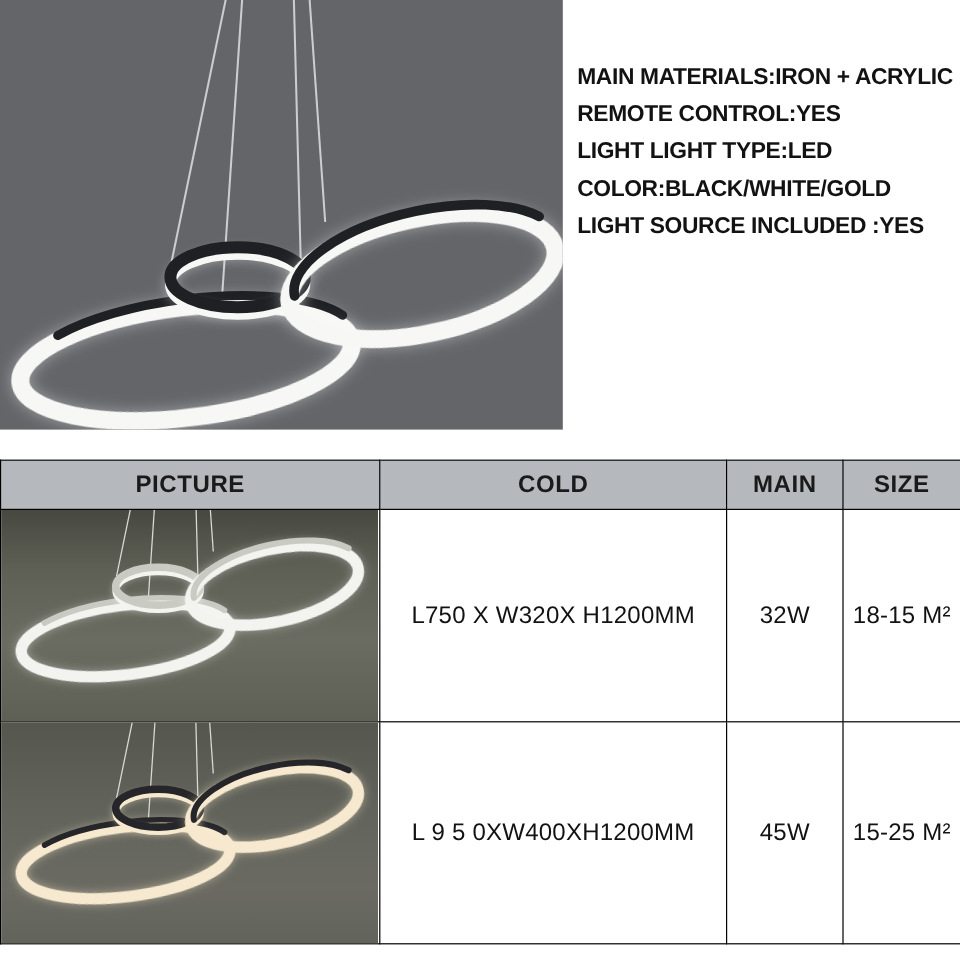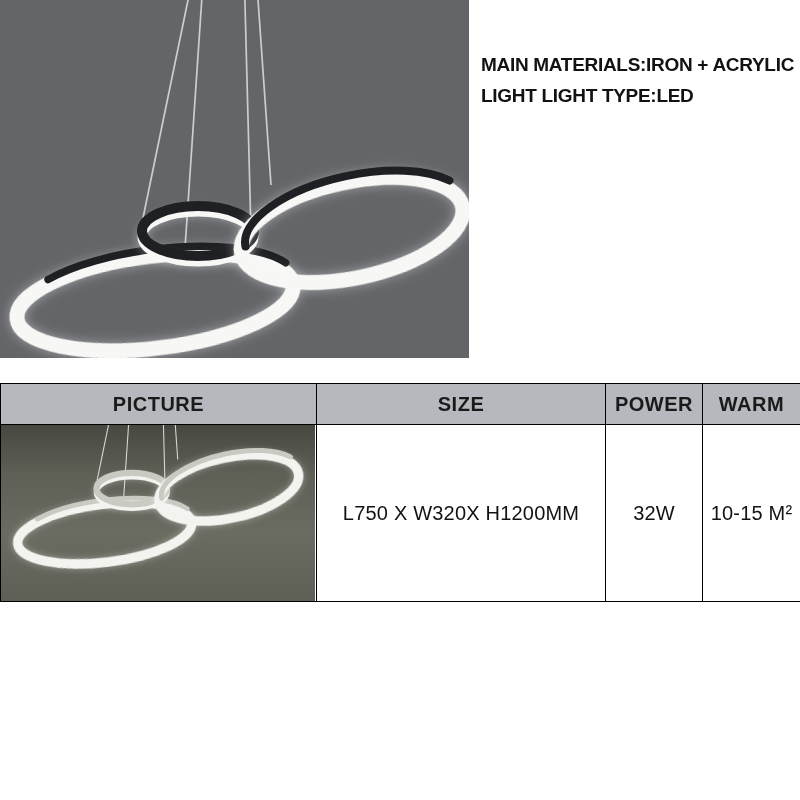--- a/index.html
+++ b/index.html
@@ -93,48 +93,63 @@
   </svg>
 
   <div class="top">
     <div class="pic pic-hero" aria-label="black pendant lamp with white LED curved bands hanging on thin wires">
       <svg width="469" height="358" viewBox="0 0 469 358">
         <use href="#lamp-shape"></use>
       </svg>
     </div>
     <div class="specs">
       <div class="spec-line">MAIN MATERIALS:IRON + ACRYLIC</div>
+      <div class="spec-line">REMOTE CONTROL:YES</div>
       <div class="spec-line">LIGHT LIGHT TYPE:LED</div>
+      <div class="spec-line">COLOR:BLACK/WHITE/GOLD</div>
+      <div class="spec-line">LIGHT SOURCE INCLUDED :YES</div>
     </div>
   </div>
 
   <table class="spec-table">
     <colgroup>
         <col class="c-pic">
         <col class="c-size">
         <col class="c-pow">
         <col class="c-area">
       </colgroup>
     <thead>
       <tr>
         <th>PICTURE</th>
+        <th>COLD</th>
+        <th>MAIN</th>
         <th>SIZE</th>
-        <th>POWER</th>
-        <th>WARM</th>
       </tr>
     </thead>
     <tbody>
       <tr>
         <td class="pic-cell">
           <div class="pic pic-row1" aria-label="white pendant lamp photo on dark gray background">
             <svg width="314" height="176" viewBox="0 0 314 176">
               <use href="#lamp-shape" transform="translate(6,-82) scale(0.63)"></use>
             </svg>
           </div>
         </td>
         <td>L750 X W320X H1200MM</td>
         <td>32W</td>
-        <td>10-15 M²</td>
+        <td>18-15 M²</td>
+      </tr>
+      <tr>
+        <td class="pic-cell">
+          <div class="pic pic-row2" aria-label="black pendant lamp photo with warm light on dark gray background">
+            <svg width="314" height="184" viewBox="0 0 314 184">
+              <use href="#lamp-shape" transform="translate(6,-74) scale(0.63)"></use>
+            </svg>
+          </div>
+        </td>
+        <td>L 9 5 0XW400XH1200MM</td>
+        <td>45W</td>
+        <td>15-25 M²</td>
       </tr>
     </tbody>
   </table>
 
 </div>
 
 </body></html>

